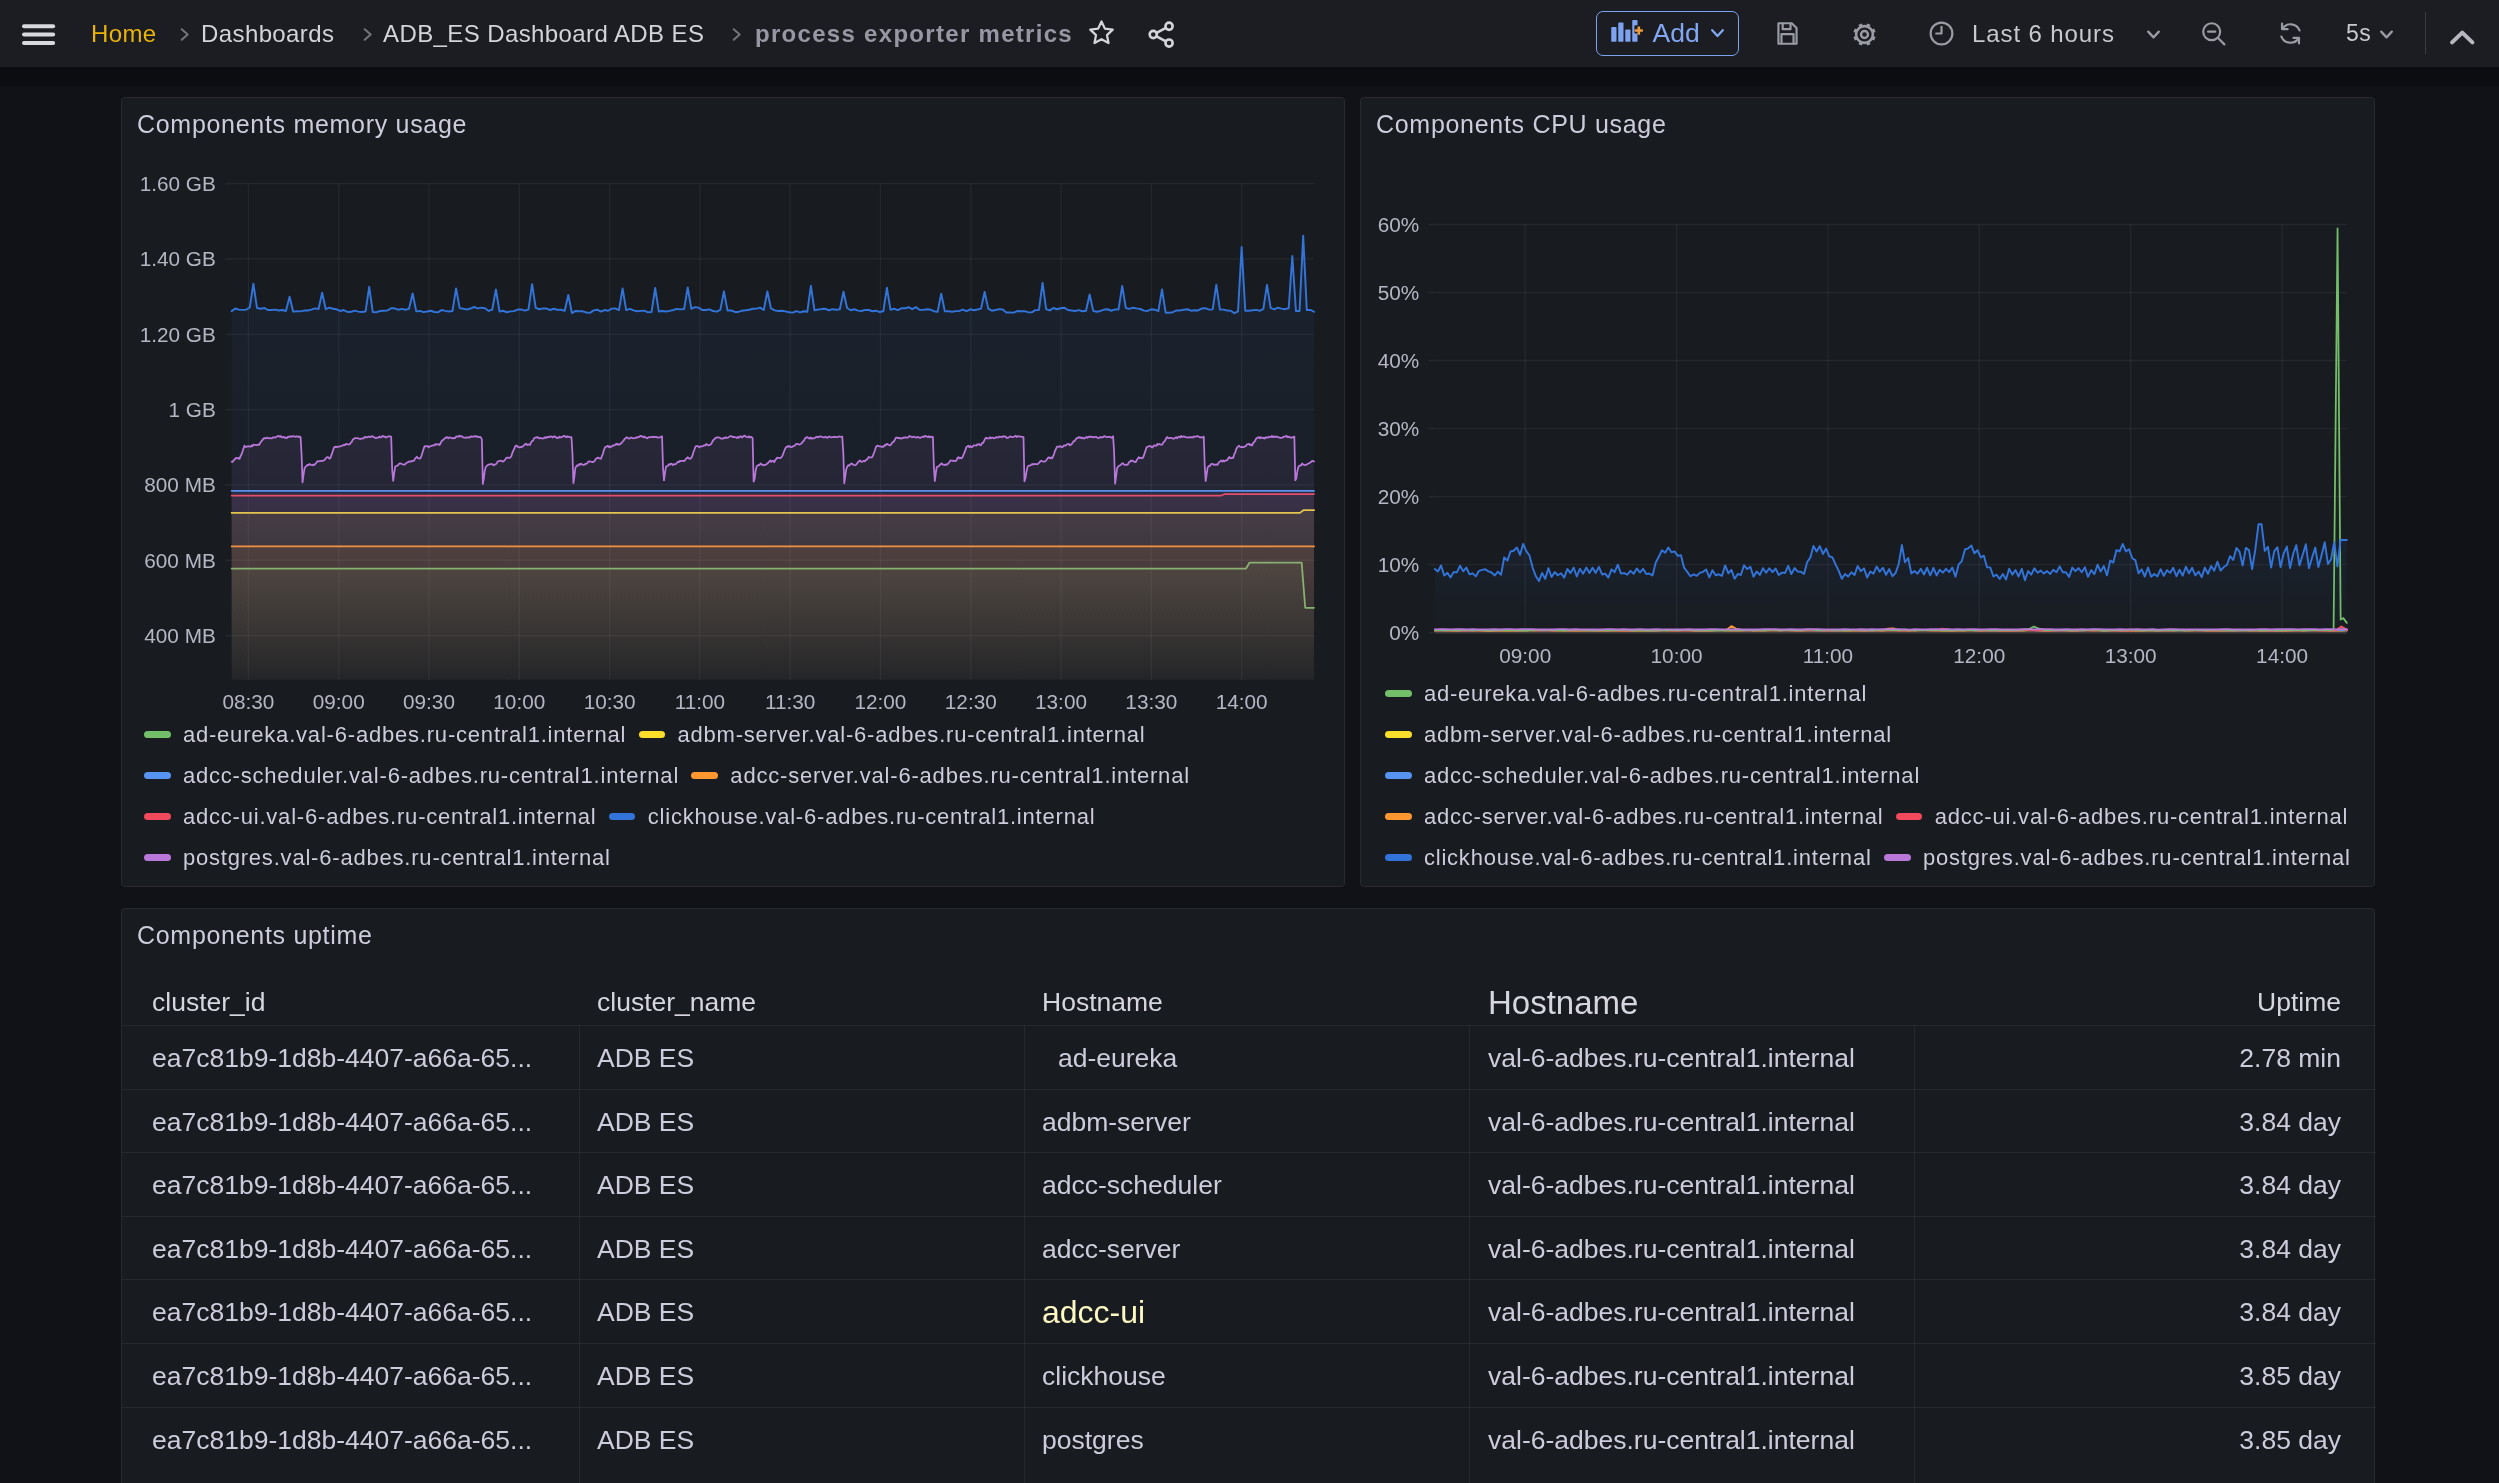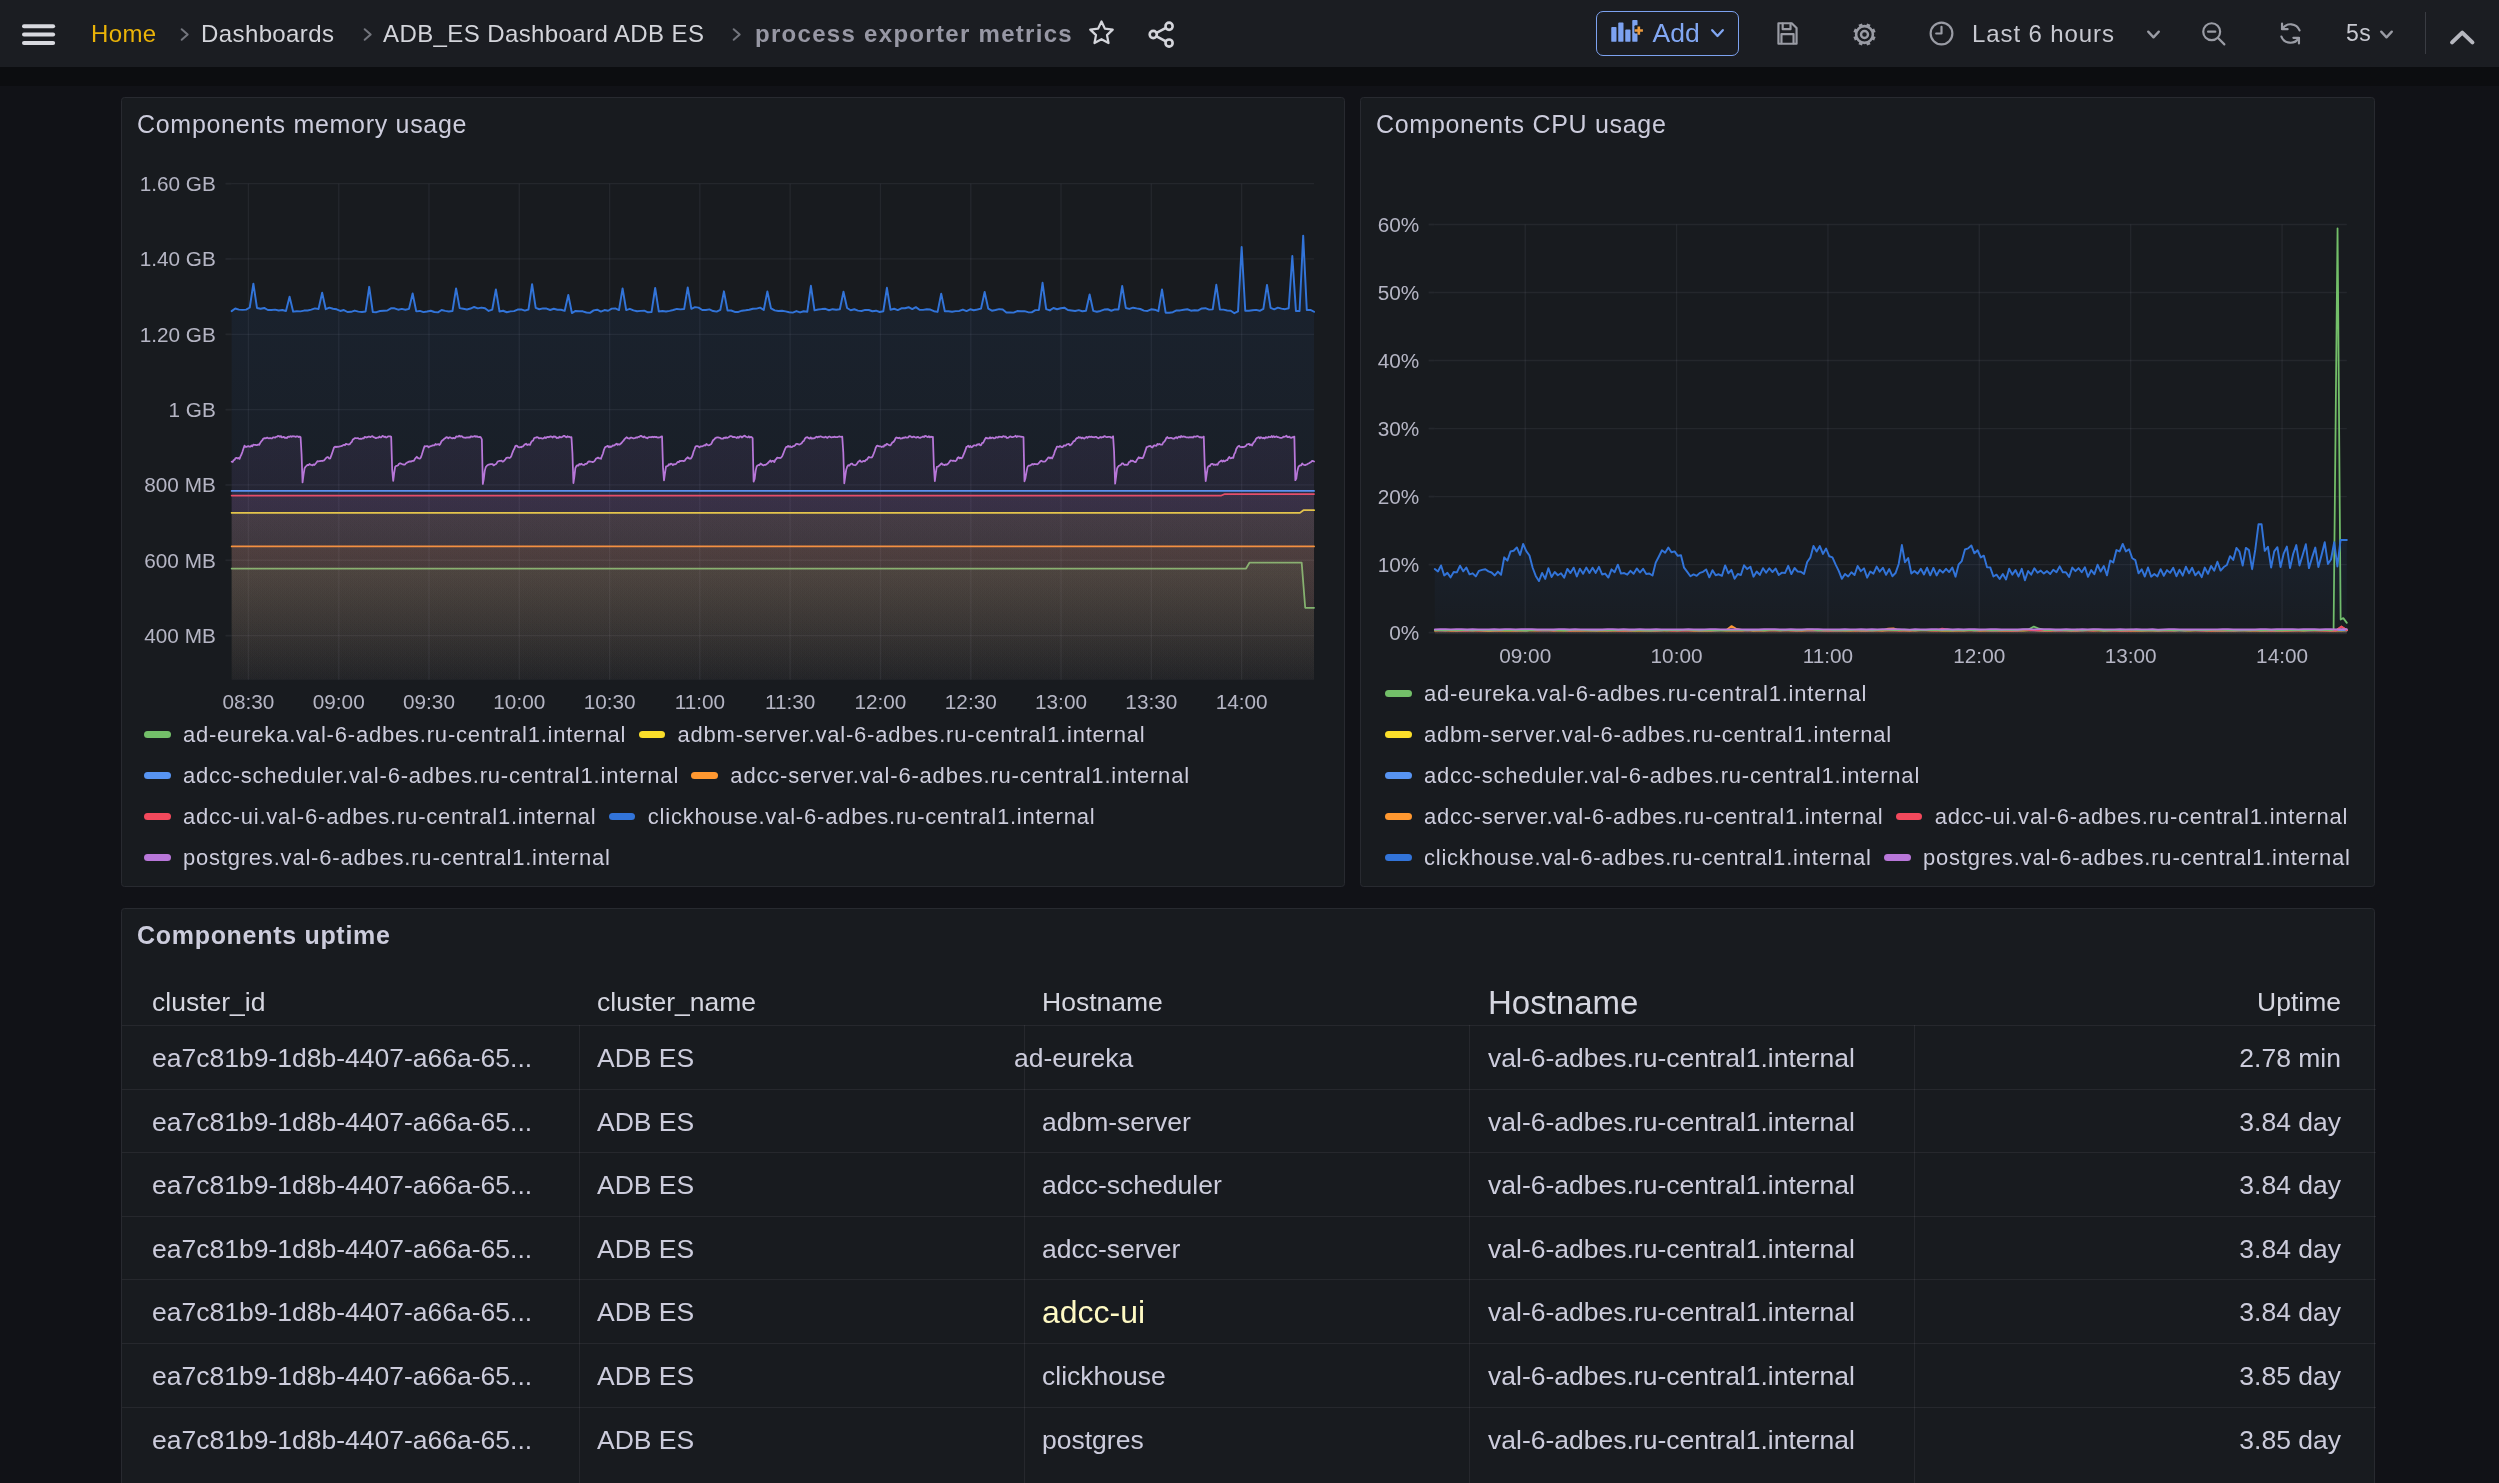--- a/index.html
+++ b/index.html
@@ -350,33 +350,33 @@
           <span style="font-size:22px;letter-spacing:0.8px;color:#ccccdc">clickhouse.val-6-adbes.ru-central1.internal</span>
         </span>
         <span style="display:inline-flex;align-items:center;margin-left:12.4px">
           <span style="display:inline-block;width:26.5px;height:7px;border-radius:3.5px;background:#B877D9;margin-right:12.4px;flex:none"></span>
           <span style="font-size:22px;letter-spacing:0.8px;color:#ccccdc">postgres.val-6-adbes.ru-central1.internal</span>
         </span>
       </div>
     </div>
   </section>
 <section style="position:absolute;left:121px;top:908px;width:2254px;height:601px;background:#181b1f;border:1.3px solid #282a30;border-radius:3.5px;box-sizing:border-box">
-    <div style="position:absolute;left:15px;top:11.5px;font-size:25px;font-weight:700;color:#ccccdc;letter-spacing:0.7px">Components uptime</div>
+    <div style="position:absolute;left:15px;top:11.5px;font-size:25px;font-weight:400;color:#ccccdc;letter-spacing:0.7px">Components uptime</div>
     <div style="position:absolute;left:0;top:64px;width:2254px;height:51px">
       <div style="position:absolute;left:30px;top:4.4px;height:51px;display:flex;align-items:center;font-size:26.5px;font-weight:500;color:#d5d6e0">cluster_id</div>
       <div style="position:absolute;left:475px;top:4.4px;height:51px;display:flex;align-items:center;font-size:26.5px;font-weight:500;color:#d5d6e0">cluster_name</div>
       <div style="position:absolute;left:920px;top:4.4px;height:51px;display:flex;align-items:center;font-size:26.5px;font-weight:500;color:#d5d6e0">Hostname</div>
       <div style="position:absolute;left:1366px;top:4.4px;height:51px;display:flex;align-items:center;font-size:33px;font-weight:500;color:#d5d6e0">Hostname</div>
       <div style="position:absolute;left:1792px;top:4.4px;width:427px;height:51px;display:flex;align-items:center;justify-content:flex-end;font-size:26.5px;font-weight:500;color:#d5d6e0">Uptime</div>
     </div>
     <div style="position:absolute;left:0;top:116px;width:2254px">
       <div style="position:absolute;left:0;top:0px;width:2254px;height:64px;border-top:1.3px solid rgba(204,204,220,0.08);box-sizing:border-box">
         <div style="position:absolute;left:30px;top:0;height:64px;display:flex;align-items:center;font-size:26.5px;color:#ccccdc">ea7c81b9-1d8b-4407-a66a-65...</div>
         <div style="position:absolute;left:475px;top:0;height:64px;display:flex;align-items:center;font-size:26.5px;color:#ccccdc">ADB ES</div>
-        <div style="position:absolute;left:892px;top:0;height:64px;display:flex;align-items:center;font-size:26.5px;color:#ccccdc">ad-eureka</div>
+        <div style="position:absolute;left:936px;top:0;height:64px;display:flex;align-items:center;font-size:26.5px;color:#ccccdc">ad-eureka</div>
         <div style="position:absolute;left:1366px;top:0;height:64px;display:flex;align-items:center;font-size:26.5px;color:#ccccdc">val-6-adbes.ru-central1.internal</div>
         <div style="position:absolute;left:1792px;top:0;width:427px;height:64px;display:flex;align-items:center;justify-content:flex-end;font-size:26.5px;color:#ccccdc">2.78 min</div>
       </div>
       <div style="position:absolute;left:0;top:64px;width:2254px;height:64px;border-top:1.3px solid rgba(204,204,220,0.08);box-sizing:border-box">
         <div style="position:absolute;left:30px;top:0;height:64px;display:flex;align-items:center;font-size:26.5px;color:#ccccdc">ea7c81b9-1d8b-4407-a66a-65...</div>
         <div style="position:absolute;left:475px;top:0;height:64px;display:flex;align-items:center;font-size:26.5px;color:#ccccdc">ADB ES</div>
         <div style="position:absolute;left:920px;top:0;height:64px;display:flex;align-items:center;font-size:26.5px;color:#ccccdc">adbm-server</div>
         <div style="position:absolute;left:1366px;top:0;height:64px;display:flex;align-items:center;font-size:26.5px;color:#ccccdc">val-6-adbes.ru-central1.internal</div>
         <div style="position:absolute;left:1792px;top:0;width:427px;height:64px;display:flex;align-items:center;justify-content:flex-end;font-size:26.5px;color:#ccccdc">3.84 day</div>
       </div>

